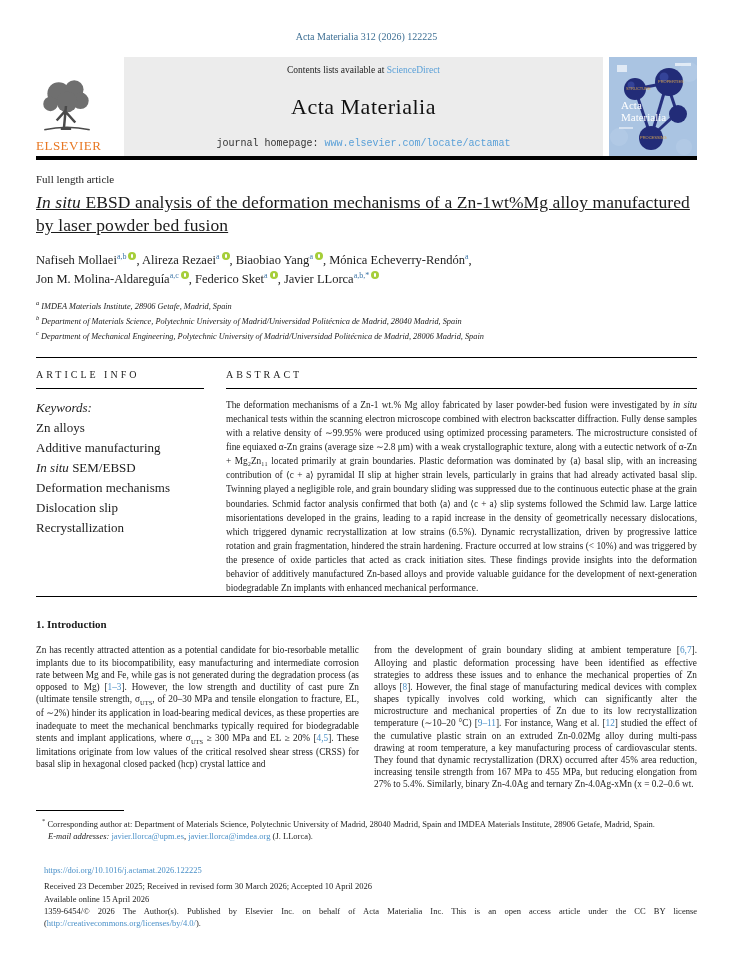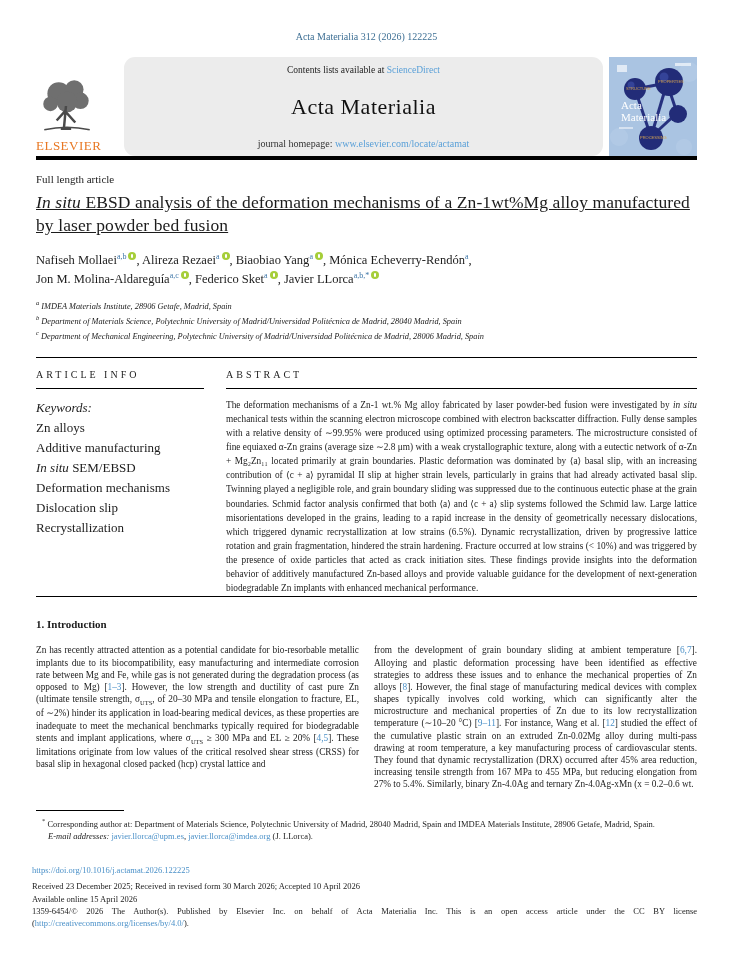--- a/index.html
+++ b/index.html
@@ -7,24 +7,24 @@
         font-family:"Liberation Serif",serif;color:#1c1c1c;margin:0 auto;}
   .m{margin-left:36px;margin-right:36px;}
 
   
   .jref{padding-top:31px;text-align:center;font-size:10px;color:#3d6f94;}
 
   
   .banner{margin-top:15px;display:flex;align-items:stretch;height:99px;border-bottom:4px solid #000;}
   .logo-box{width:86px;display:flex;flex-direction:column;align-items:flex-start;justify-content:flex-end;background:#fff;padding-bottom:2px;}
   .logo-text{font-size:13px;letter-spacing:.5px;color:#e87722;font-family:"Liberation Serif",serif;margin-top:1px;}
-  .mast{flex:1;background:#ececec;margin:0 6px 0 2px;display:flex;flex-direction:column;justify-content:space-between;text-align:center;padding:8px 0 7px 0;border-radius:11px;}
+  .mast{flex:1;background:#ececec;margin:0 6px 0 2px;display:flex;flex-direction:column;justify-content:space-between;text-align:center;padding:8px 0 7px 0;}
   .mast-line1{font-size:9.5px;color:#222;}
   .mast-title{font-size:22px;color:#111;letter-spacing:.5px;}
-  .mast-home{font-size:10px;font-family:Liberation Serif, serif;color:#333;}
+  .mast-home{font-size:10px;font-family:Liberation Mono, monospace;color:#333;}
   a,.link{color:#4a90c8;text-decoration:none;cursor:pointer;}
   .cover{width:88px;background:#c4b5fd;position:relative;overflow:hidden;}
 
   
   .art-type{margin-top:13px;font-size:11px;}
   .title{margin-top:6px;font-size:17.5px;font-weight:normal;line-height:1.33;letter-spacing:.1px;text-decoration:underline;}
   .authors{margin-top:13px;font-size:12.5px;line-height:1.55;}
   .asup{font-size:8px;color:#3d76a8;vertical-align:super;line-height:0;}
   .orcid{display:inline-block;width:8px;height:8px;border-radius:50%;background:#a6ce39;margin-left:2px;position:relative;top:-4px;}
   .orcid::after{content:"";position:absolute;left:3px;top:2px;width:2px;height:4px;background:#fff;border-radius:1px;}
@@ -43,21 +43,21 @@
   
   .intro-head{margin-top:21px;font-size:11px;font-weight:bold;}
   .cols{margin-top:14px;display:flex;gap:15px;}
   .col{width:323px;font-size:9.3px;line-height:1.31;text-align:justify;}
   .ref{color:#4a90c8;}
 
   
   .footnote{position:absolute;left:36px;right:36px;top:810px;background:#fff;font-size:8.5px;line-height:1.45;}
   .fn-rule{width:88px;border-top:1px solid #000;margin-bottom:5px;}
   .fn-sup{font-size:6.5px;vertical-align:super;}
-  .footer{position:absolute;left:32px;right:36px;top:864px;background:#fff;font-size:8.5px;line-height:1.45;}
+  .footer{position:absolute;left:44px;right:36px;top:864px;background:#fff;font-size:8.5px;line-height:1.45;}
   .doi{margin-bottom:4px;}
   .copyright{text-align:justify;}
 
   sub{font-size:70%;}
 </style>
 </head>
 <body>
 
 <div class="page">
 

